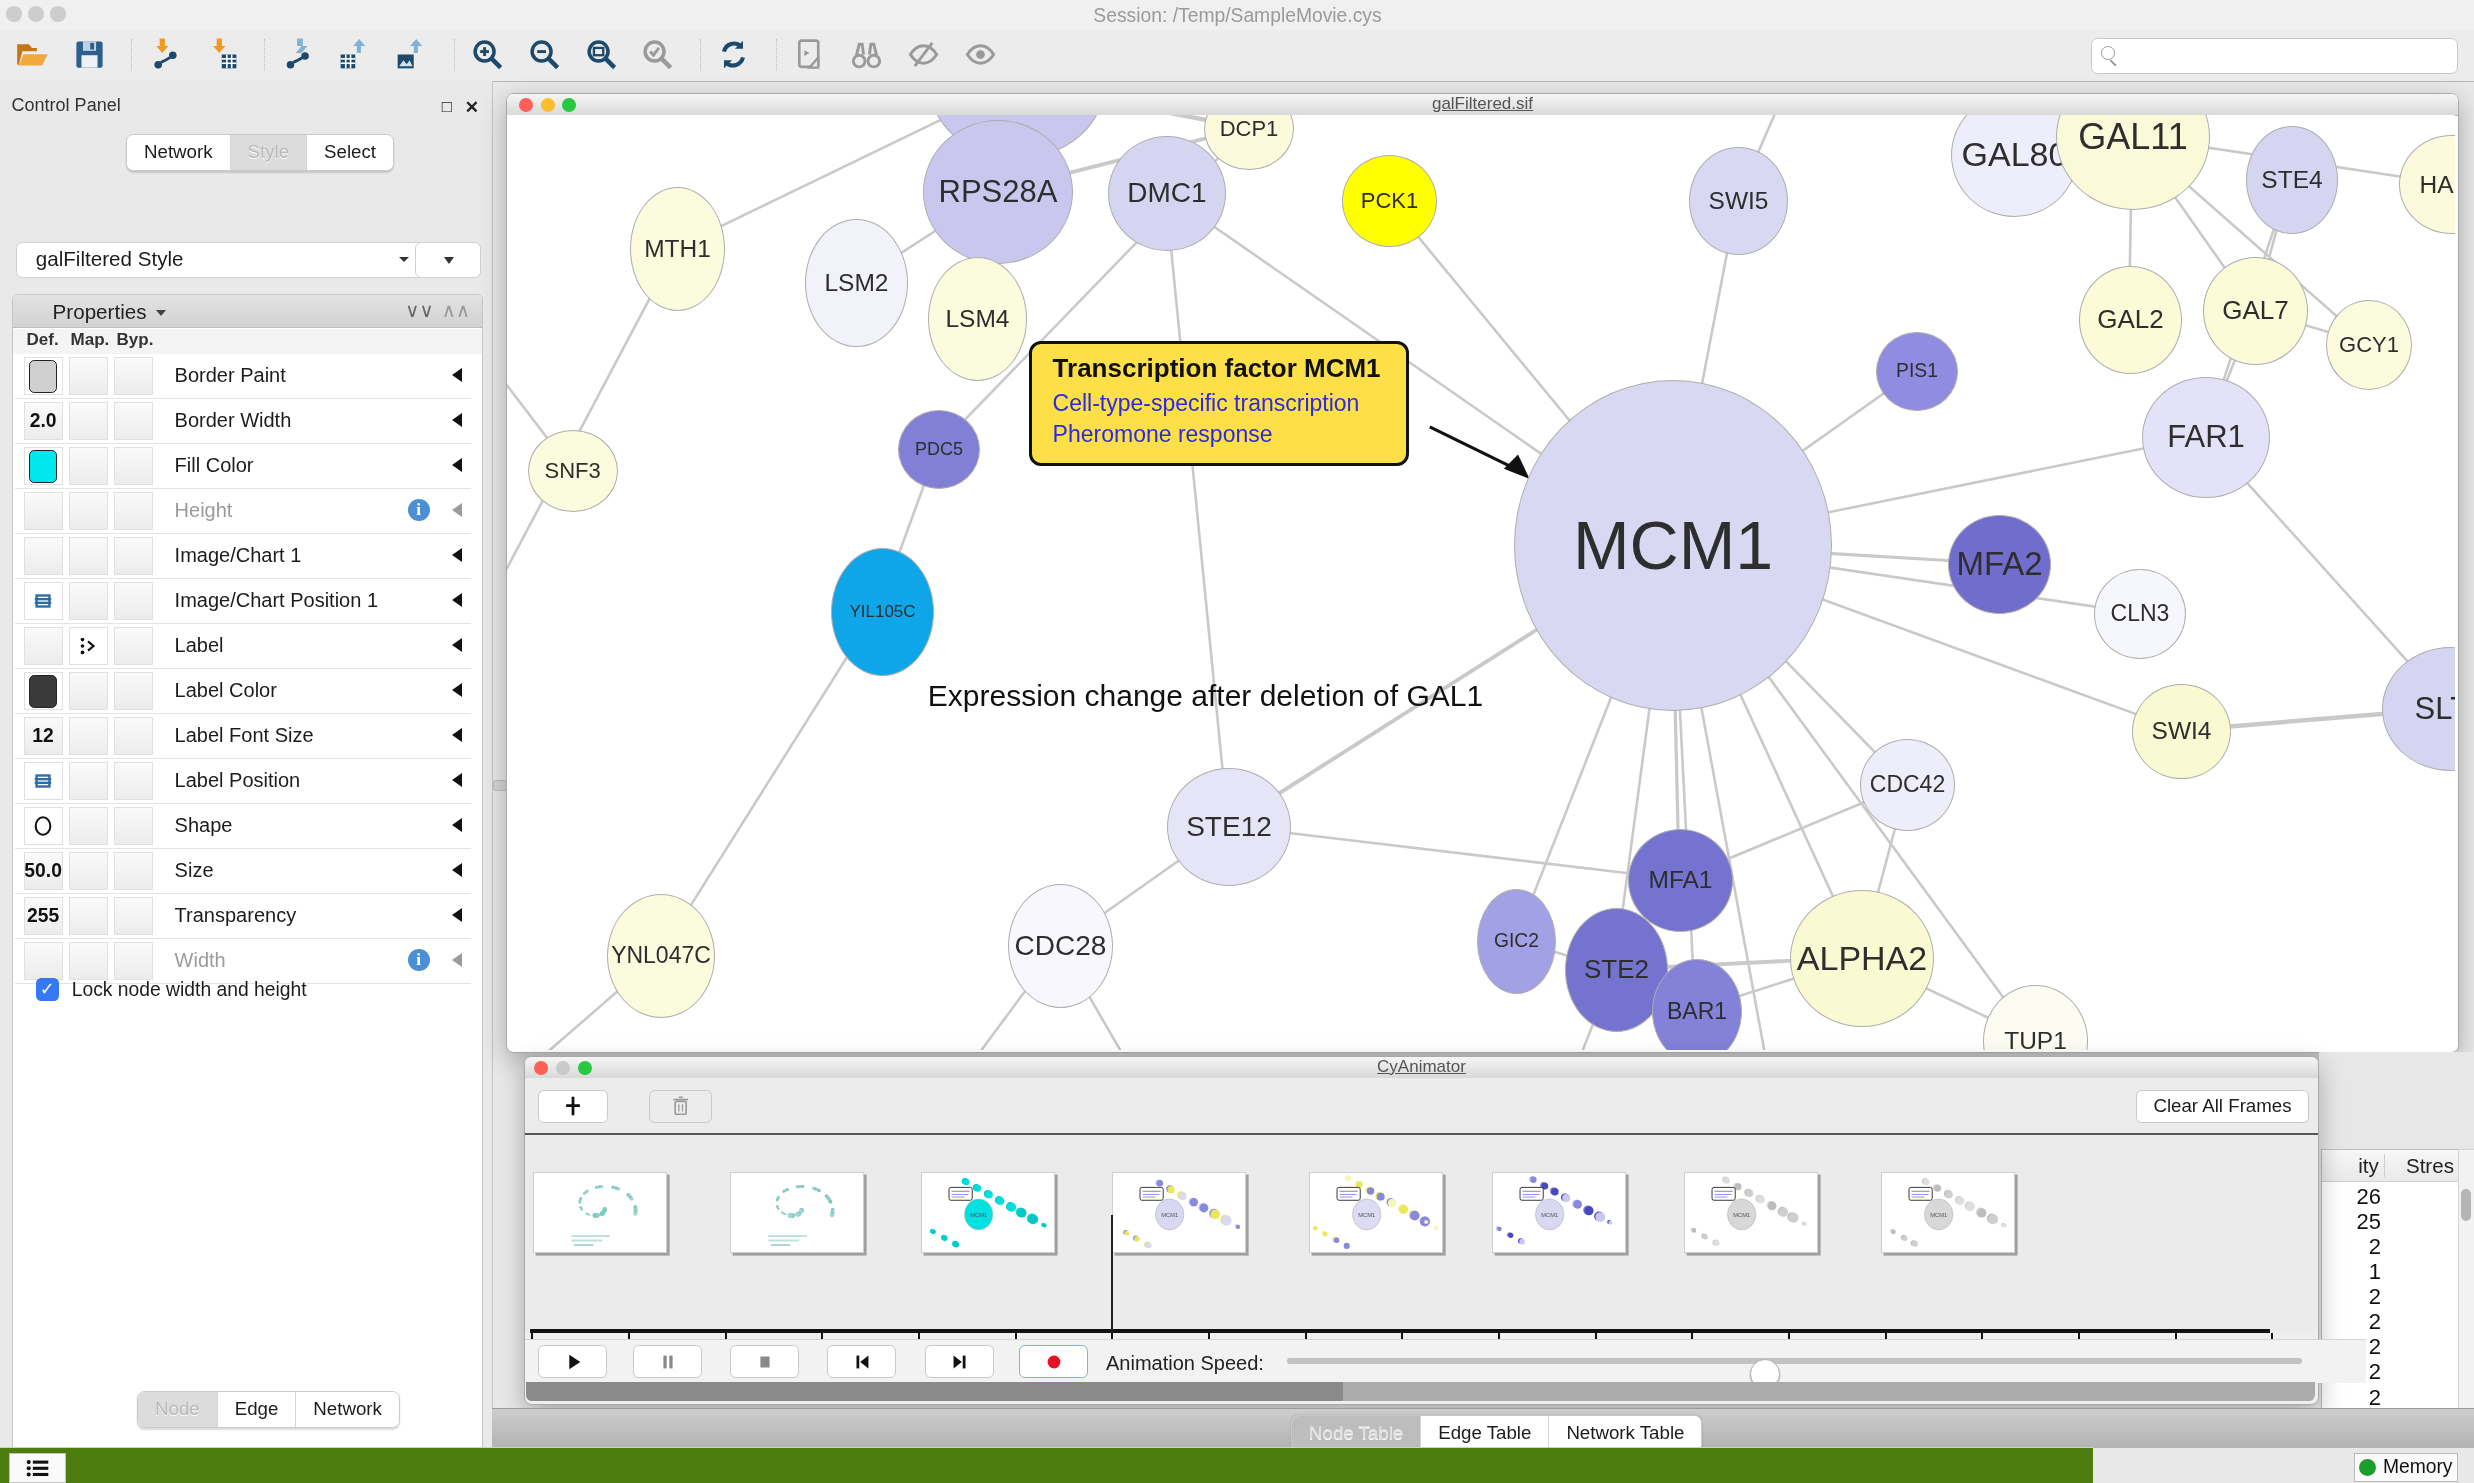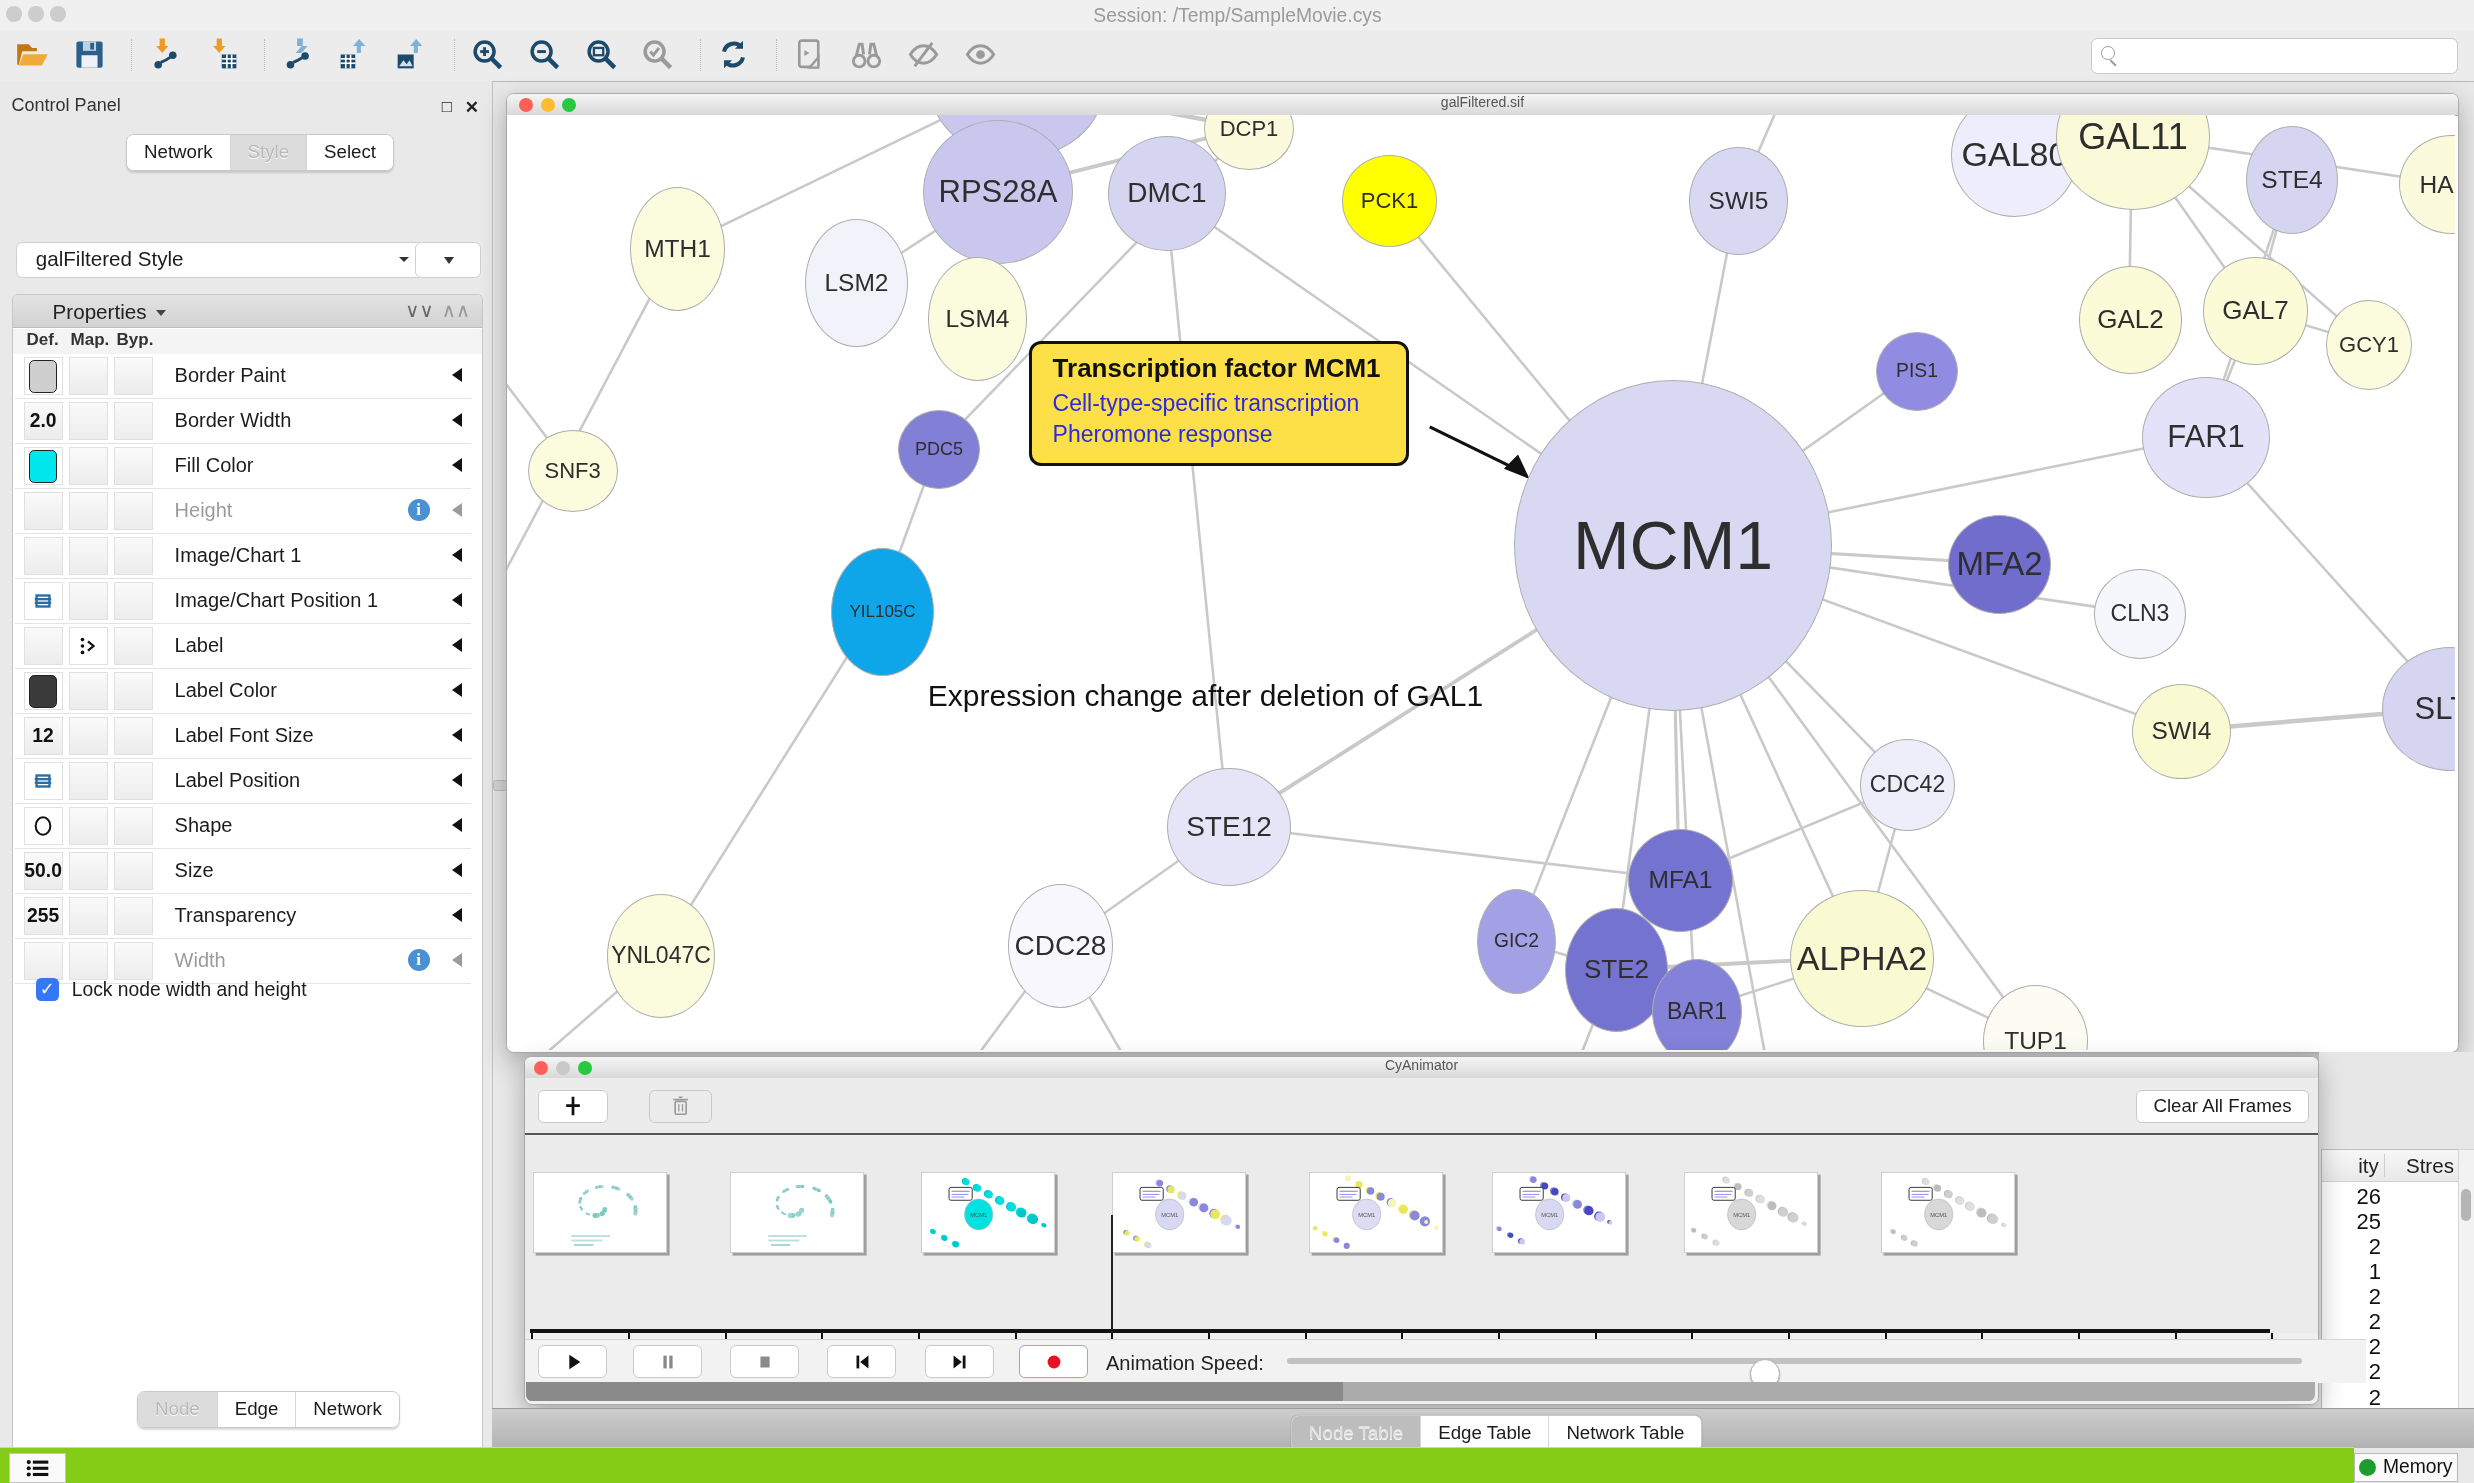--- a/index.html
+++ b/index.html
@@ -43,21 +43,21 @@
   .collapse{position:absolute;right:9px;top:14px;width:0;height:0;border-top:7.7px solid transparent;border-bottom:7.7px solid transparent;border-right:10.3px solid #111;}
   .collapse.dis{border-right-color:#9b9b9b;}
   .info-ic{position:absolute;right:41px;top:10.3px;width:22px;height:22px;border-radius:50%;background:#4a90d2;color:#fff;font-size:17px;font-weight:bold;text-align:center;line-height:22px;font-family:"Liberation Serif",serif;}
   #lock-row{left:5.2px;width:456px;height:41px;}
   #lock-box{position:absolute;left:18px;top:7.7px;width:23px;height:23px;background:#3478f6;border-radius:5.2px;color:#fff;font-size:18px;text-align:center;line-height:23px;}
   #lock-label{position:absolute;left:54px;top:9px;font-size:19.3px;}
   
   .mac-window{background:#fff;border:1.3px solid #a9a9a9;border-radius:7.7px;box-shadow:0 9px 26px rgba(0,0,0,.28);}
   .win-titlebar{position:absolute;left:0;top:0;width:100%;height:20.6px;background:linear-gradient(#f5f5f5,#d9d9d9);border-bottom:0.6px solid #b0b0b0;border-radius:6.4px 6.4px 0 0;}
   .light{position:absolute;top:3.9px;width:14px;height:14px;border-radius:50%;}
-  .win-title{position:absolute;width:100%;text-align:center;top:0px;font-size:14px;color:#555;}
+  .win-title{position:absolute;width:100%;text-align:center;top:0px;font-size:17px;color:#555;text-decoration:underline;}
   
   #network-window{left:506px;top:93px;width:1951px;height:958px;}
   #net-canvas{left:0;top:20.6px;width:1948px;height:935px;background:#fff;overflow:hidden;border-radius:0 0 6.4px 6.4px;}
   .node{position:absolute;border:1.9px solid #aeaeae;border-radius:50%;display:flex;align-items:center;justify-content:center;color:#2e2e2e;white-space:nowrap;}
   #annotation{left:522px;top:226px;width:374px;height:119px;background:#fde047;border:3.2px solid #111;border-radius:12px;}
   #ann-title{left:20.6px;top:9px;font-size:26px;font-weight:bold;color:#111;}
   .ann-line{left:20.6px;font-size:23px;color:#2a2ae0;}
   #net-caption{left:389px;top:564px;width:619px;text-align:center;font-size:30px;color:#111;}
   
   #animator{left:524px;top:1056px;width:1793px;height:347px;background:#efefef;}
@@ -82,21 +82,21 @@
   #table-panel{left:2319px;top:1052px;width:156px;height:358px;background:#e7e7e7;}
   #tp-table{left:1.9px;top:97px;width:136px;height:262px;background:#fff;border:1.3px solid #bdbdbd;}
   #tp-header{left:0;top:0;width:100%;height:31px;background:linear-gradient(#f7f7f7,#e9e9e9);border-bottom:1.3px solid #cfcfcf;}
   .tp-h{font-size:20.6px;color:#222;top:3.9px;}
   .tp-div{left:62px;top:3.9px;width:1.3px;height:23px;background:#cfcfcf;}
   .tp-val{position:absolute;left:0;width:59px;text-align:right;font-size:22px;color:#111;}
   #tp-scroll{left:139px;top:97px;width:15.5px;height:262px;background:#f2f2f2;border:0.6px solid #d5d5d5;}
   #tp-thumb{left:1.9px;top:39px;width:10.3px;height:32px;background:#b5b5b5;border-radius:5.2px;}
   
   #bottom-tabbar{left:492px;top:1408px;width:1983px;height:39px;background:linear-gradient(#cdcdcd,#b2b2b2);border-top:0.6px solid #9a9a9a;}
-  #status-bar{left:0;top:1447px;width:2354px;height:36px;background:#84cc16;border-top:1.3px solid #cfcfcf;}
+  #status-bar{left:0;top:1447px;width:2057px;height:36px;background:#4d7c0f;border-top:1.3px solid #cfcfcf;padding-left:36px;}
   #list-btn{left:9px;top:5.2px;width:55px;height:28px;background:#fafafa;border:1.3px solid #c4c4c4;display:flex;align-items:center;justify-content:center;}
   #memory-btn{left:2354px;top:4.5px;width:102px;height:27px;background:#fafafa;border:1.3px solid #b9b9b9;display:flex;align-items:center;justify-content:center;gap:6.4px;}
   #memory-dot{width:17px;height:17px;border-radius:50%;background:#1f9d2c;}
   #memory-label{font-size:19.3px;color:#111;}
   #splitter-handle{left:493px;top:780px;width:11.6px;height:9px;background:#d6d6d6;border:0.6px solid #bdbdbd;border-radius:2.6px;}
 </style>
 </head>
 <body>
 
 <div id="app">

